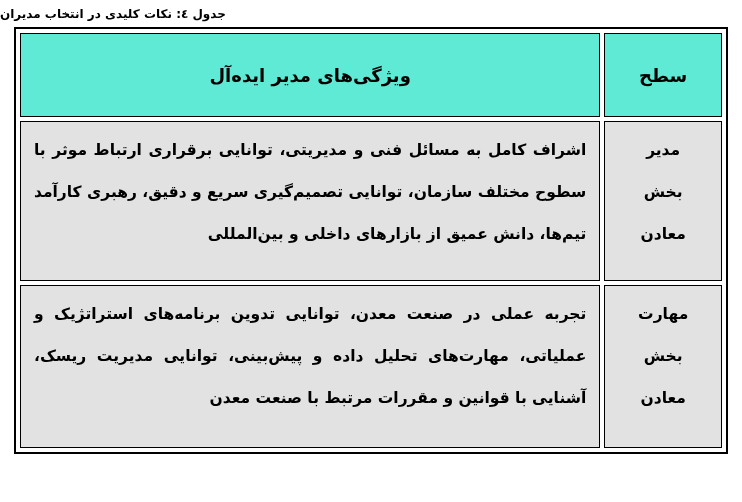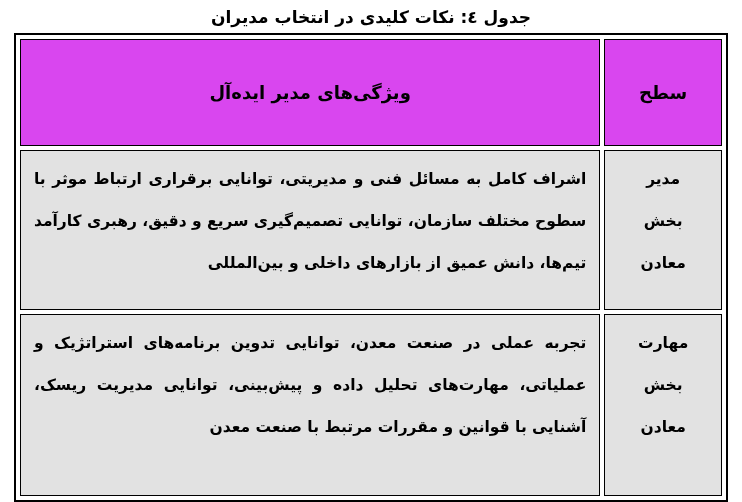--- a/index.html
+++ b/index.html
@@ -10,23 +10,23 @@
   }
   .page {
     width: 742px;
     height: 502px;
     background: #ffffff;
     box-sizing: border-box;
     overflow: hidden;
     direction: rtl;
   }
   .caption {
-    text-align: center;
+    text-align: left;
     font-weight: bold;
-    font-size: 17px;
+    font-size: 12px;
     color: #000000;
     padding: 7px 0 6px 0;
   }
   table.doc-table {
     width: 714px;
     margin: 0 auto;
     border: 2px solid #000000;
     border-collapse: separate;
     border-spacing: 4px;
     background: #ffffff;
@@ -35,30 +35,30 @@
   td {
     border: 1px solid #000000;
     box-sizing: border-box;
     color: #000000;
     vertical-align: top;
   }
   col.c-features { width: 577px; }
   col.c-level    { width: 117px; }
 
   td.hdr {
-    background: #d946ef;
-    height: 107px;
+    background: #5eead4;
+    height: 84px;
     vertical-align: middle;
     text-align: center;
     font-weight: bold;
     font-size: 18px;
     margin-top: 48px;
   }
   tr.r1 td { height: 160px; }
-  tr.r2 td { height: 182px; }
+  tr.r2 td { height: 163px; }
 
   td.features {
     background: #E2E2E2;
     padding: 7px 13px 7px 13px;
     font-size: 15.5px;
     font-weight: bold;
     line-height: 42px;
     text-align: justify;
     margin-left: 36px;
   }

